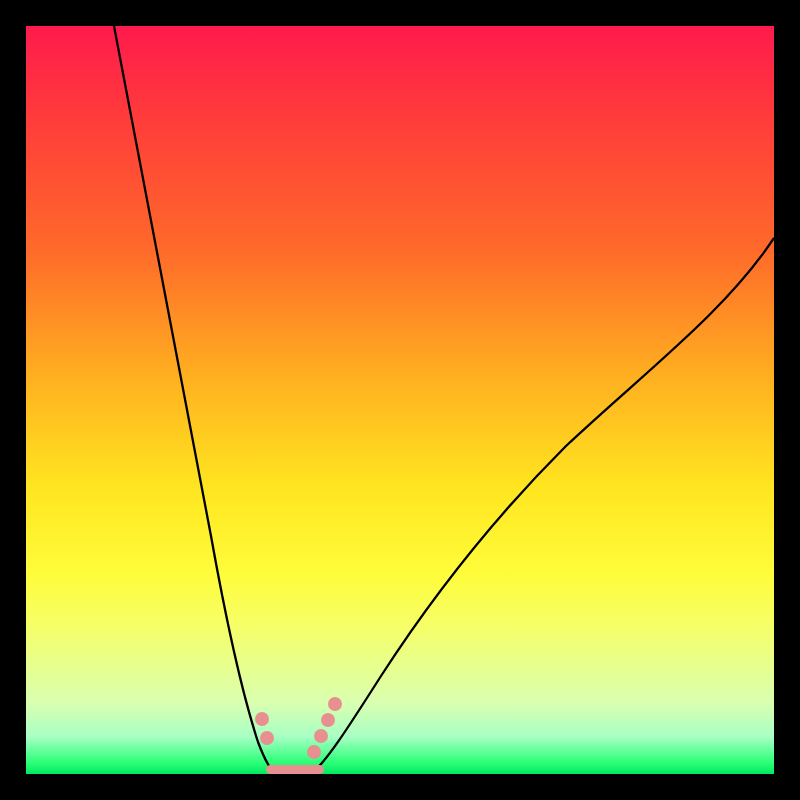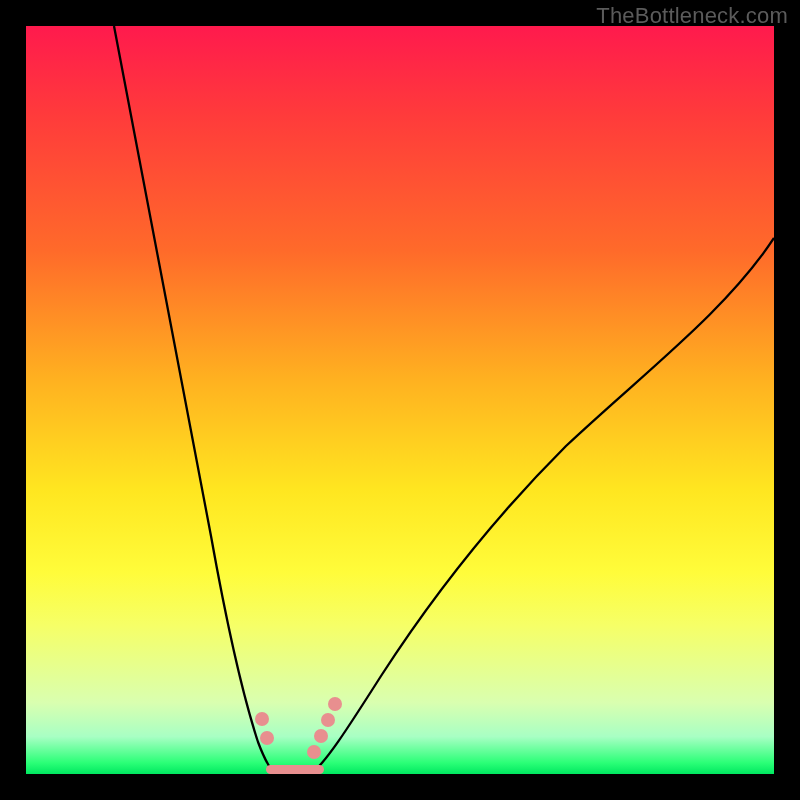--- a/index.html
+++ b/index.html
@@ -90,14 +90,13 @@
       <circle cx="236" cy="693" r="7" fill="#e88f8f"></circle>
       <circle cx="241" cy="712" r="7" fill="#e88f8f"></circle>
 
       <circle cx="288" cy="726" r="7" fill="#e88f8f"></circle>
       <circle cx="295" cy="710" r="7" fill="#e88f8f"></circle>
       <circle cx="302" cy="694" r="7" fill="#e88f8f"></circle>
       <circle cx="309" cy="678" r="7" fill="#e88f8f"></circle>
     </svg>
   </div>
 
-  <div class="watermark">TheBottleneck.com</div>
 </div>
 
 </body></html>

